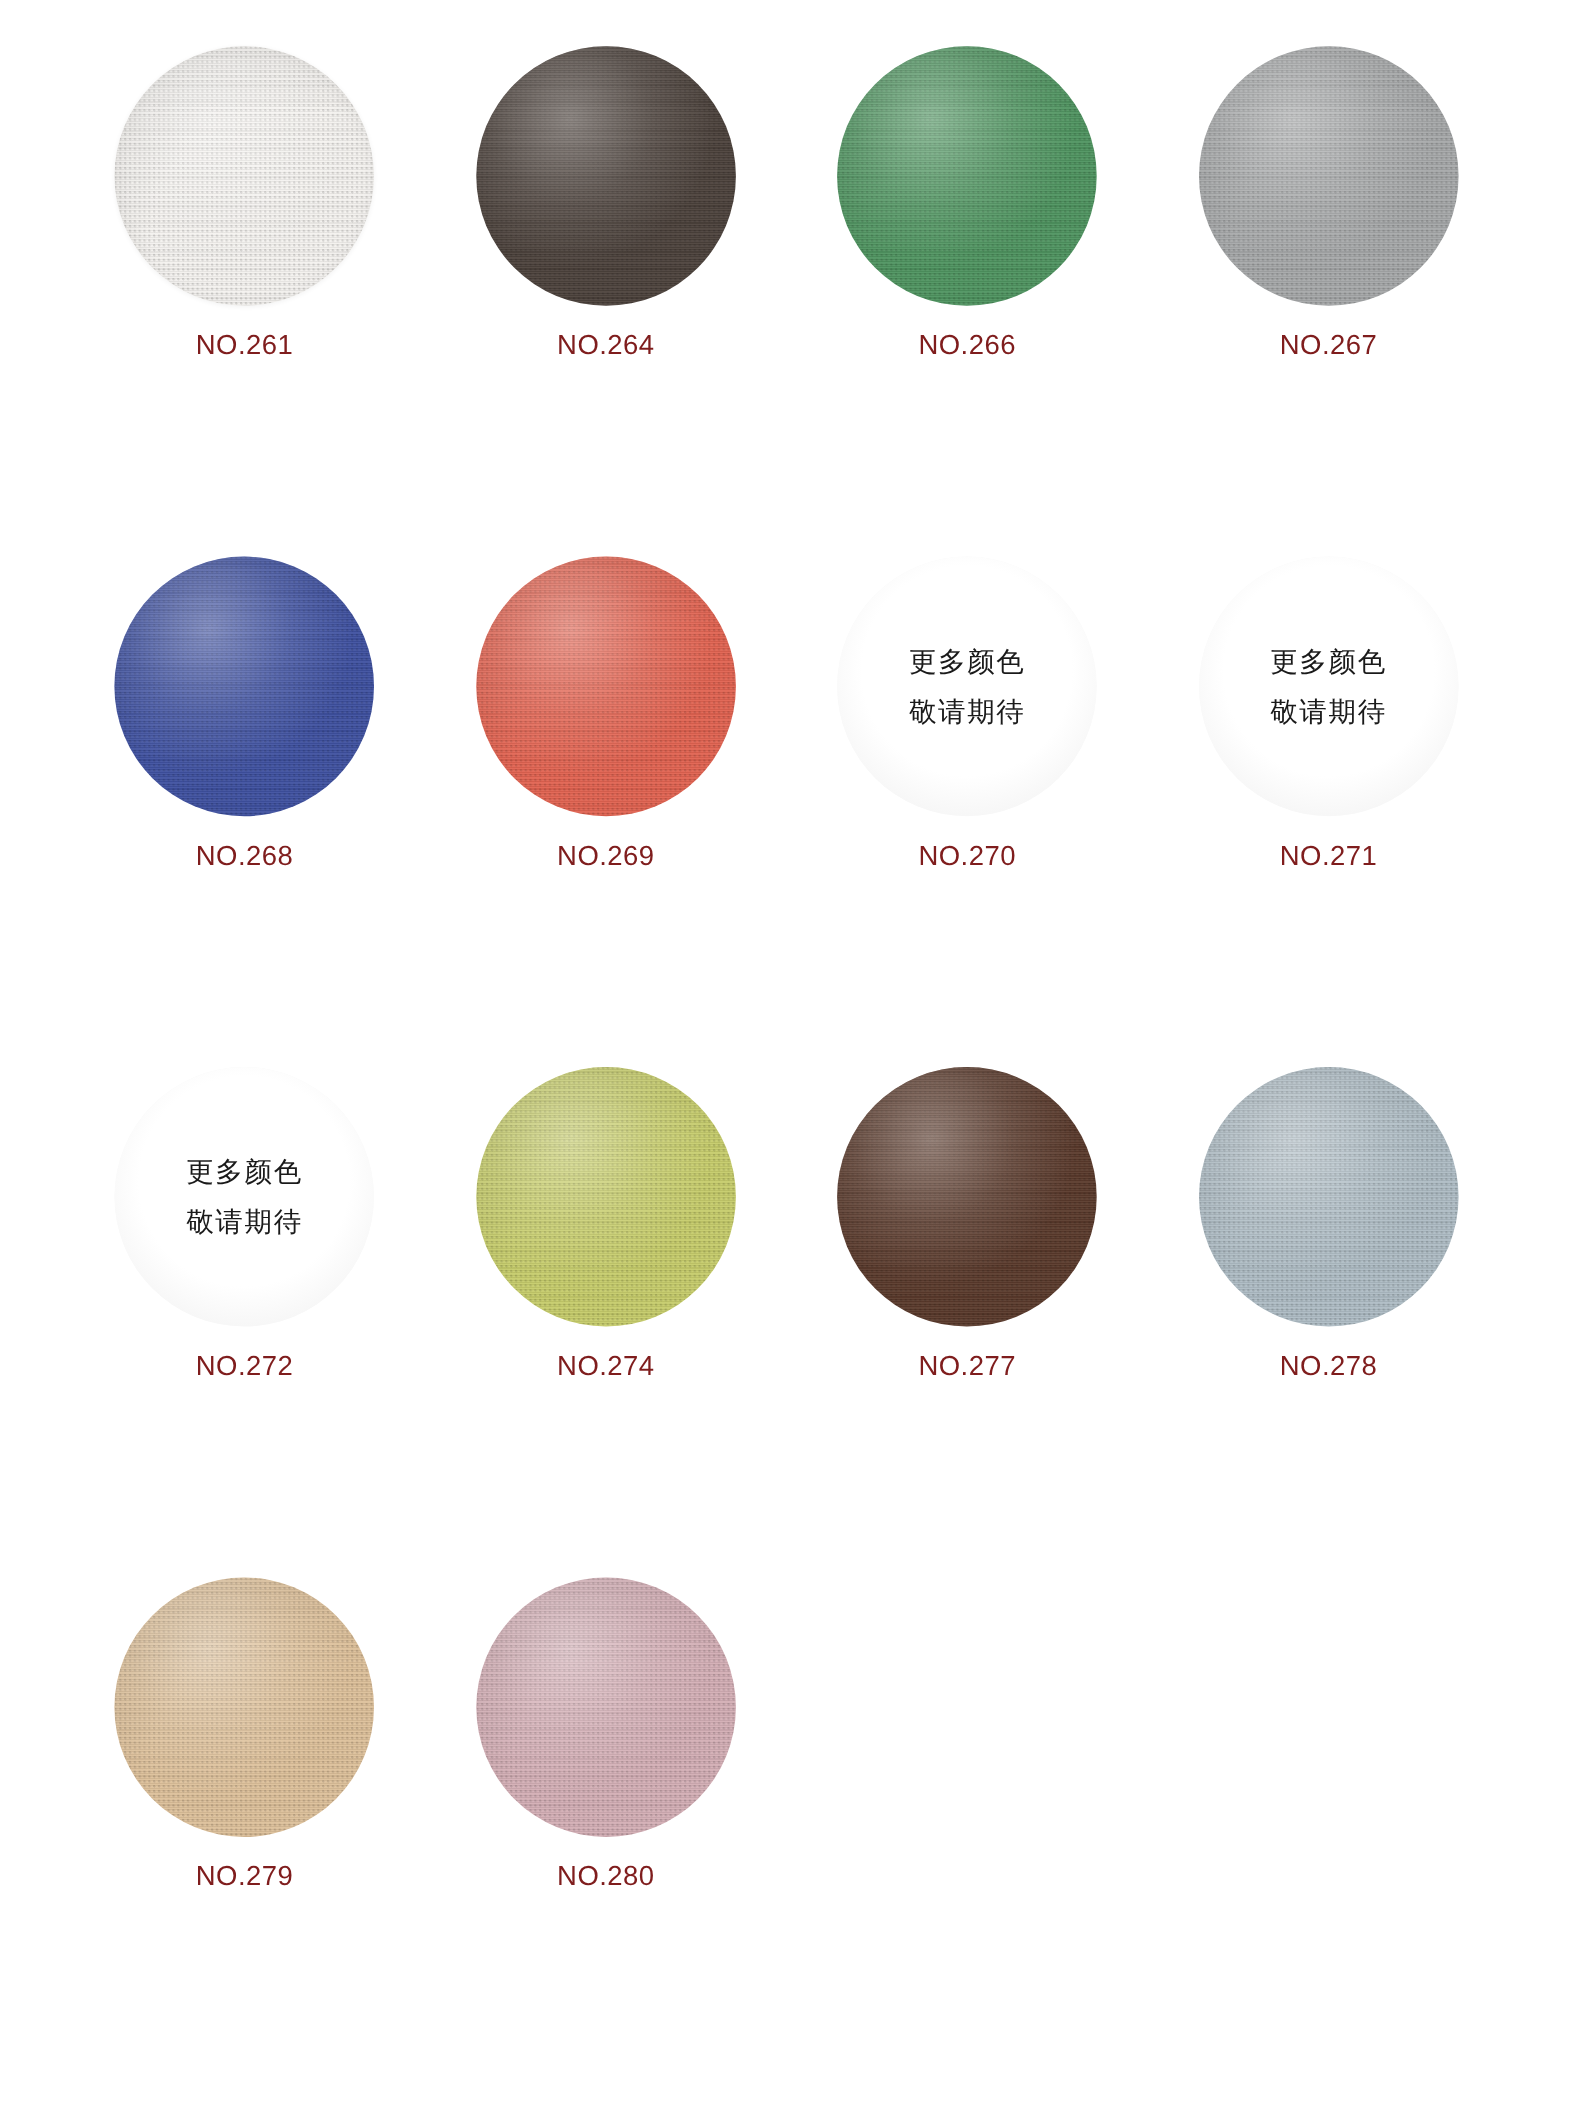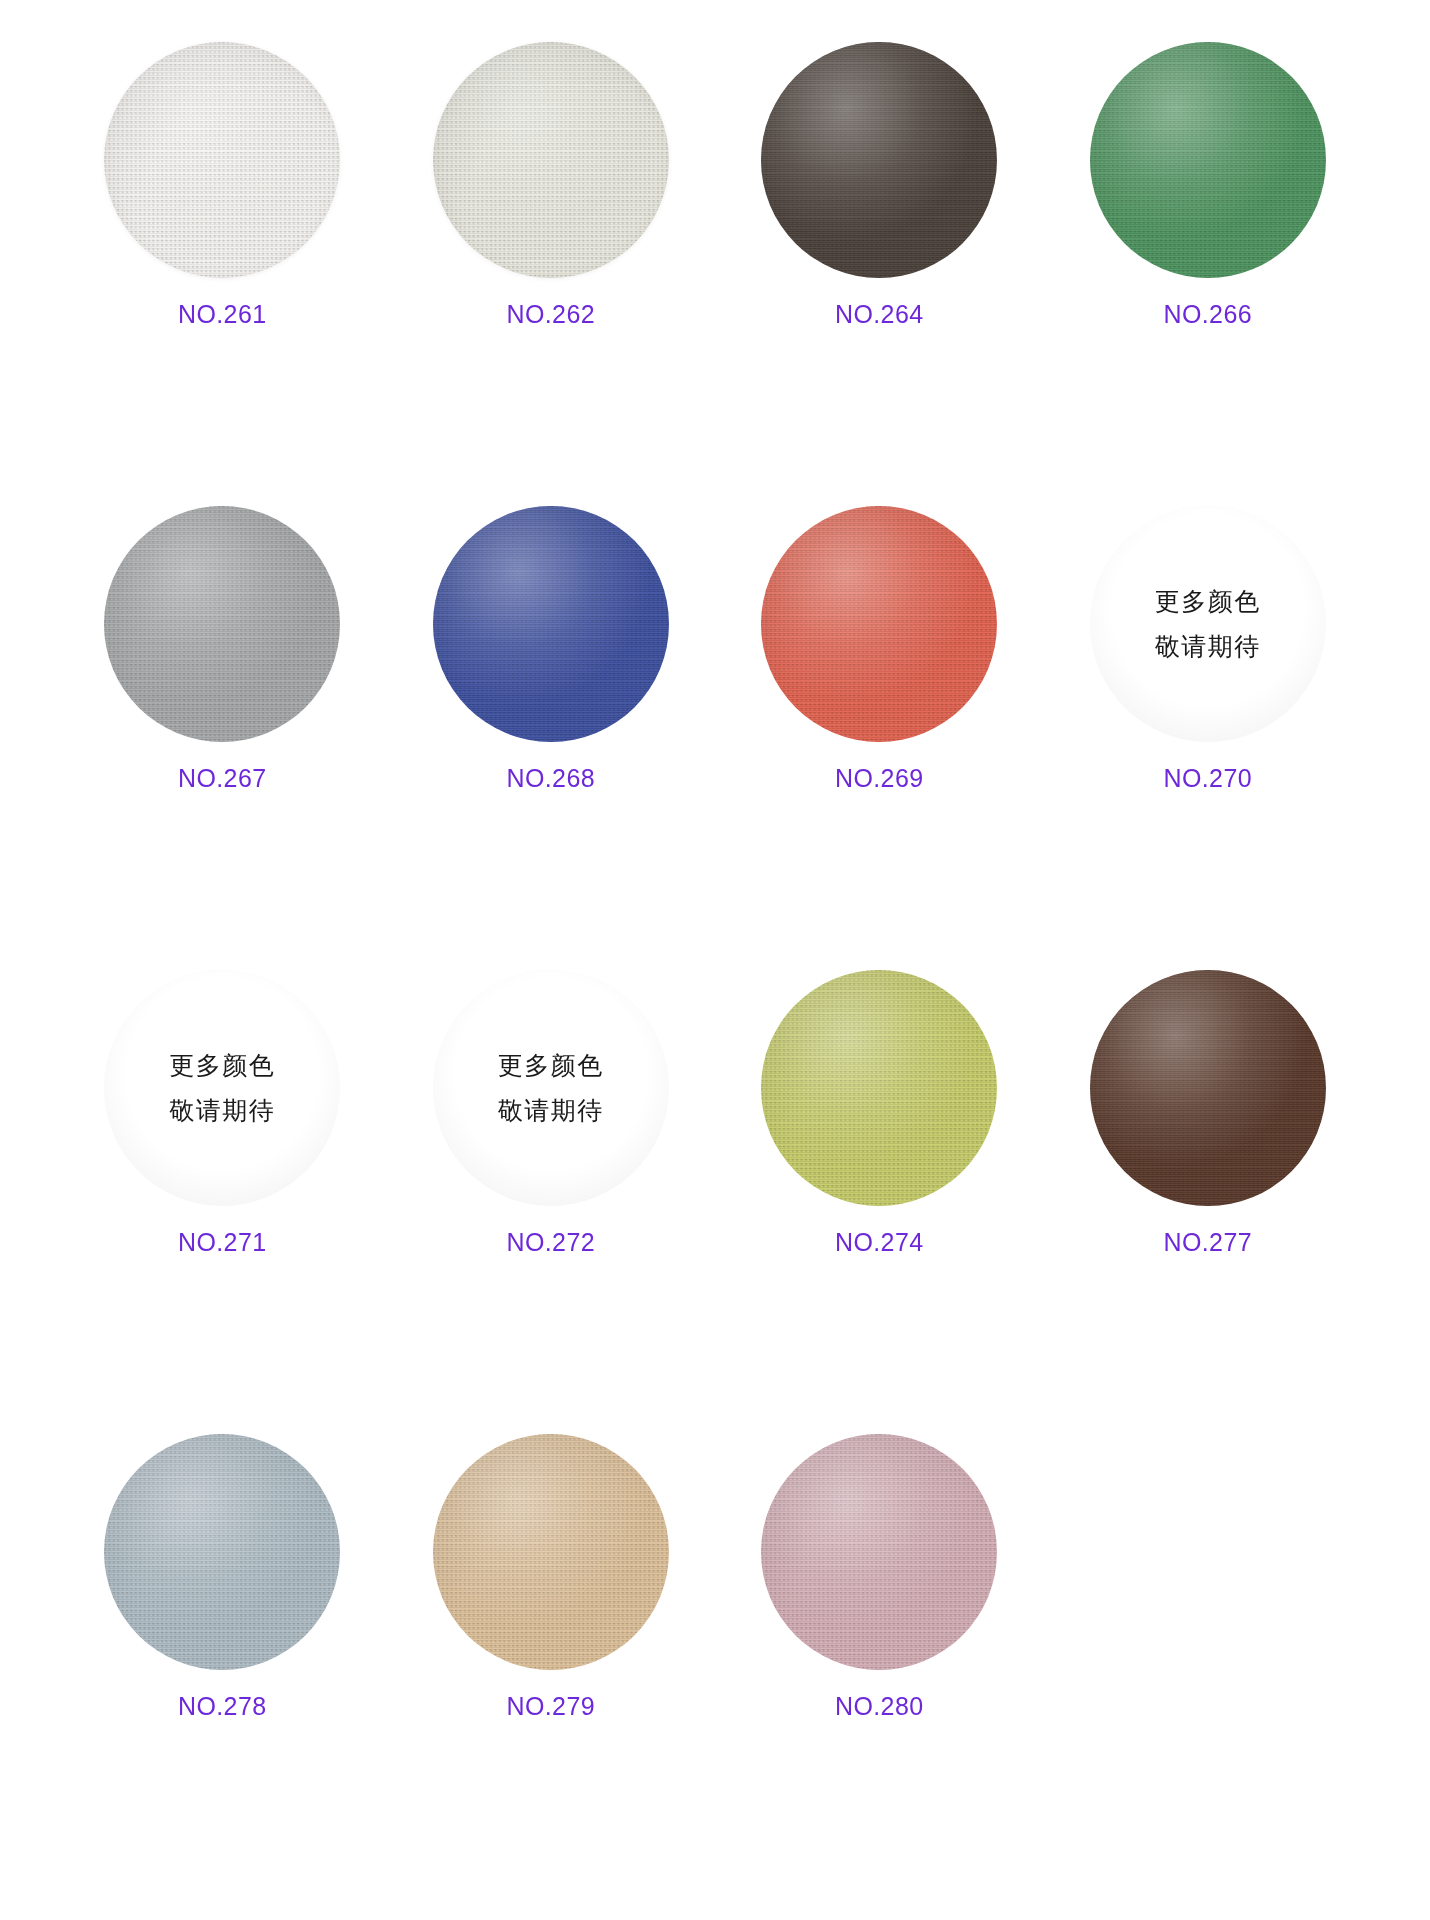--- a/index.html
+++ b/index.html
@@ -135,41 +135,35 @@
     color: #1a1a1a;
     letter-spacing: 1.5px;
     line-height: 1;
     font-weight: 400;
   }
 
   .swatch-label {
     margin-top: 22px;
     font-family: "Liberation Sans", "DejaVu Sans", sans-serif;
     font-size: 25px;
-    color: #6d28d9;
+    color: #7f1d1d;
     letter-spacing: 0.4px;
     white-space: nowrap;
   }
 </style>
 </head>
 <body>
 
 <div class="sheet">
   <div class="swatch-grid">
       <div class="swatch-cell">
         <div class="disc-wrap">
           <div class="disc pale" title="NO.261" style="background-color: rgb(244, 242, 239);"></div>
         </div>
         <div class="swatch-label">NO.261</div>
-      </div>
-      <div class="swatch-cell">
-        <div class="disc-wrap">
-          <div class="disc pale" title="NO.262" style="background-color: rgb(232, 232, 223);"></div>
-        </div>
-        <div class="swatch-label">NO.262</div>
       </div>
       <div class="swatch-cell">
         <div class="disc-wrap">
           <div class="disc" title="NO.264" style="background-color: rgb(76, 66, 60);"></div>
         </div>
         <div class="swatch-label">NO.264</div>
       </div>
       <div class="swatch-cell">
         <div class="disc-wrap">
           <div class="disc" title="NO.266" style="background-color: rgb(79, 148, 96);"></div>

